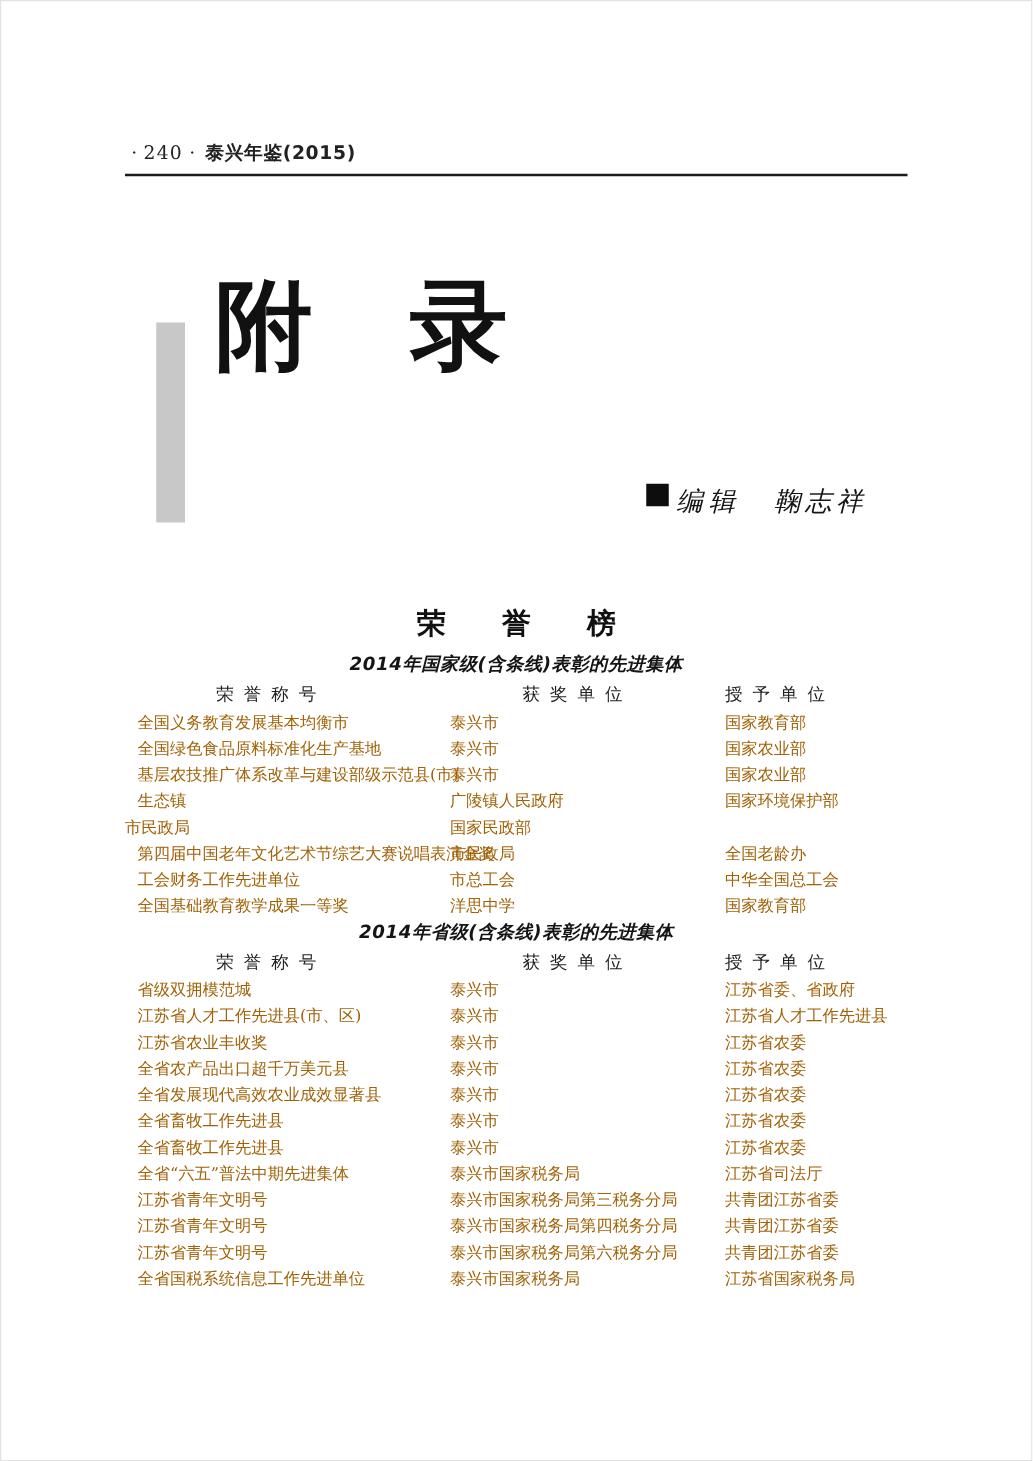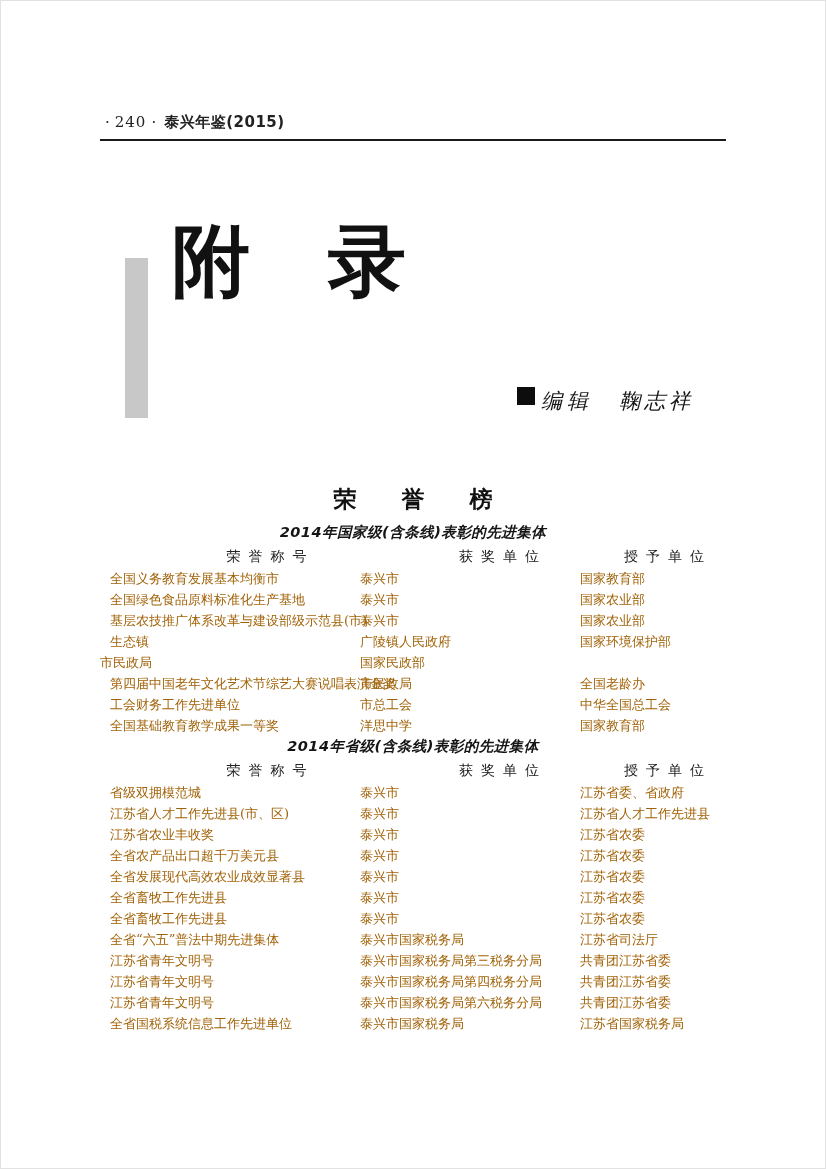--- a/index.html
+++ b/index.html
@@ -82,30 +82,30 @@
   }
 
   .row {
     display: grid;
     grid-template-columns: 260px 220px 146px;
     line-height: 21px; font-size: 13px; color: #a16207;
     white-space: nowrap;
   }
   .row .c { overflow: visible; }
   .row .c1 { padding-left: 10px; }
-  .thead { margin-top: 6px; line-height: 16px; height: 16px; font-size: 14px; color: #222; text-align: center; }
+  .thead { margin-top: 6px; line-height: 16px; height: 16px; font-size: 14px; color: #222; }
   .thead + .row { margin-top: 4px; }
   .thead .hdr {
     display: inline-block; letter-spacing: 8px; margin-right: -8px;
     white-space: nowrap;
   }
   .thead .c1 { padding-left: 0; }
   .thead .c1 .hdr { margin-left: 73px; }
   .thead .c2 .hdr { margin-left: 58px; }
-  .thead .c3 .hdr { margin-left: 22px; }
+  .thead .c3 .hdr { }
 </style>
 </head>
 <body>
 
 <div class="page">
 
   <div class="running-head">
     <span class="dot">·</span>
     <span class="pagenum">240</span>
     <span class="dot">·</span>

